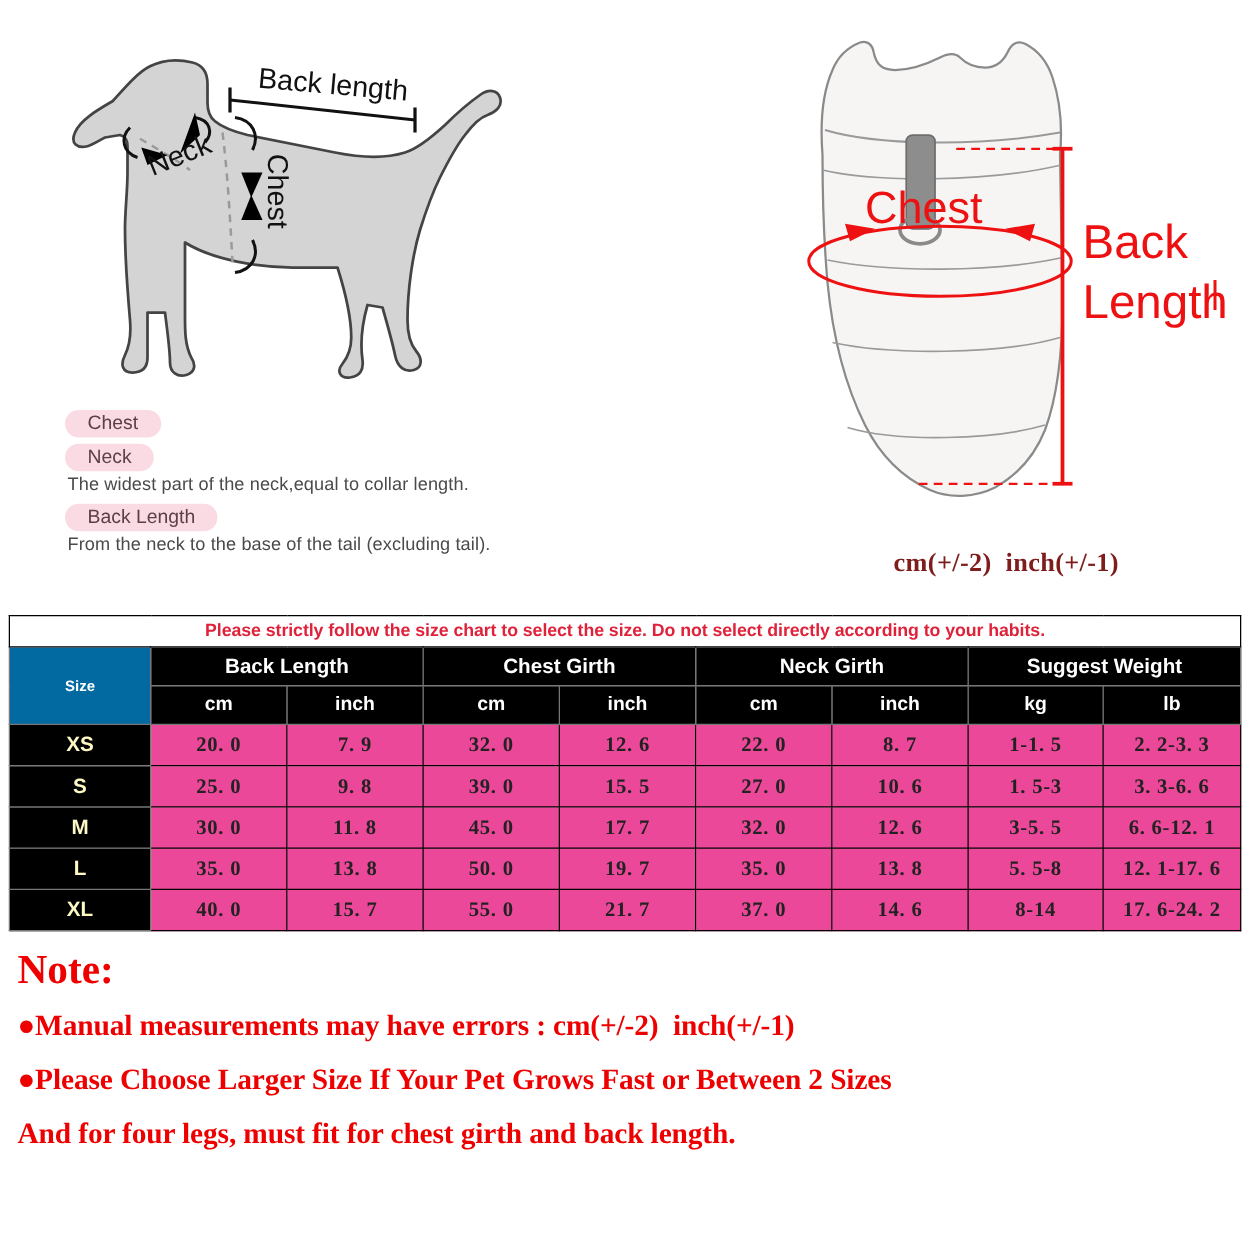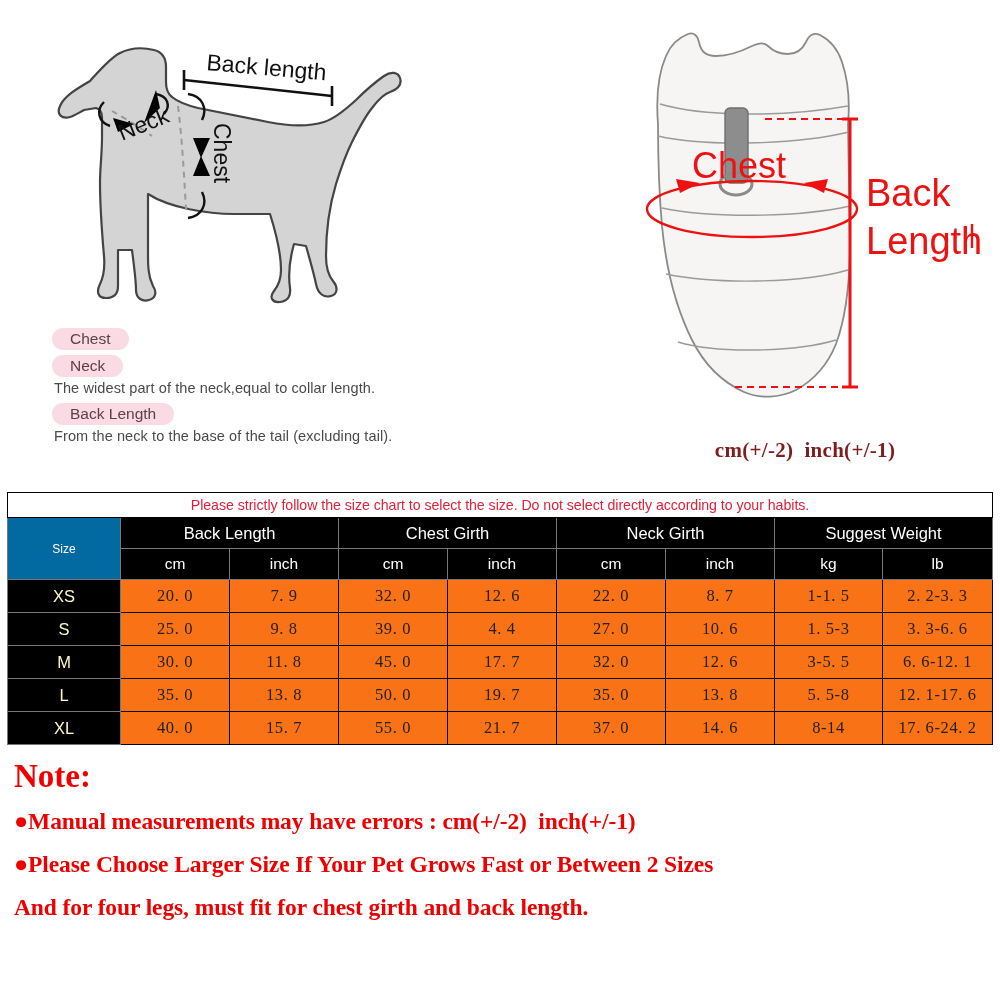--- a/index.html
+++ b/index.html
@@ -84,20 +84,21 @@
     border-collapse: collapse;
     table-layout: fixed;
     width: 986px;
     background: #fff;
   }
   table.size-table td, table.size-table th {
     border: 1px solid #000;
     padding: 0;
     text-align: center;
     vertical-align: middle;
+    font-weight: bold;
   }
   td.banner {
     background: #ffffff;
     color: #e0213a;
     font-size: 14.2px;
     height: 24px;
     line-height: 24px;
     letter-spacing: -0.05px;
     border: 1px solid #000;
   }
@@ -116,21 +117,21 @@
     border: 1px solid #777 !important;
   }
   td.size-cell {
     background: #000000;
     color: #fef9c3;
     font-size: 16.5px;
     height: 32px;
     border: 1px solid #777 !important;
   }
   td.data-cell {
-    background: #f97316;
+    background: #ec4899;
     color: #222222;
     font-family: "Liberation Serif", serif;
     font-size: 16.5px;
     height: 32px;
     letter-spacing: 0.6px;
   }
 
   
   #notes {
     position: absolute;
@@ -354,21 +355,21 @@
         <td class="data-cell">8. 7</td>
         <td class="data-cell">1‑1. 5</td>
         <td class="data-cell">2. 2‑3. 3</td>
       </tr>
 
       <tr>
         <td class="size-cell">S</td>
         <td class="data-cell">25. 0</td>
         <td class="data-cell">9. 8</td>
         <td class="data-cell">39. 0</td>
-        <td class="data-cell">4. 4</td>
+        <td class="data-cell">15. 5</td>
         <td class="data-cell">27. 0</td>
         <td class="data-cell">10. 6</td>
         <td class="data-cell">1. 5‑3</td>
         <td class="data-cell">3. 3‑6. 6</td>
       </tr>
 
       <tr>
         <td class="size-cell">M</td>
         <td class="data-cell">30. 0</td>
         <td class="data-cell">11. 8</td>

